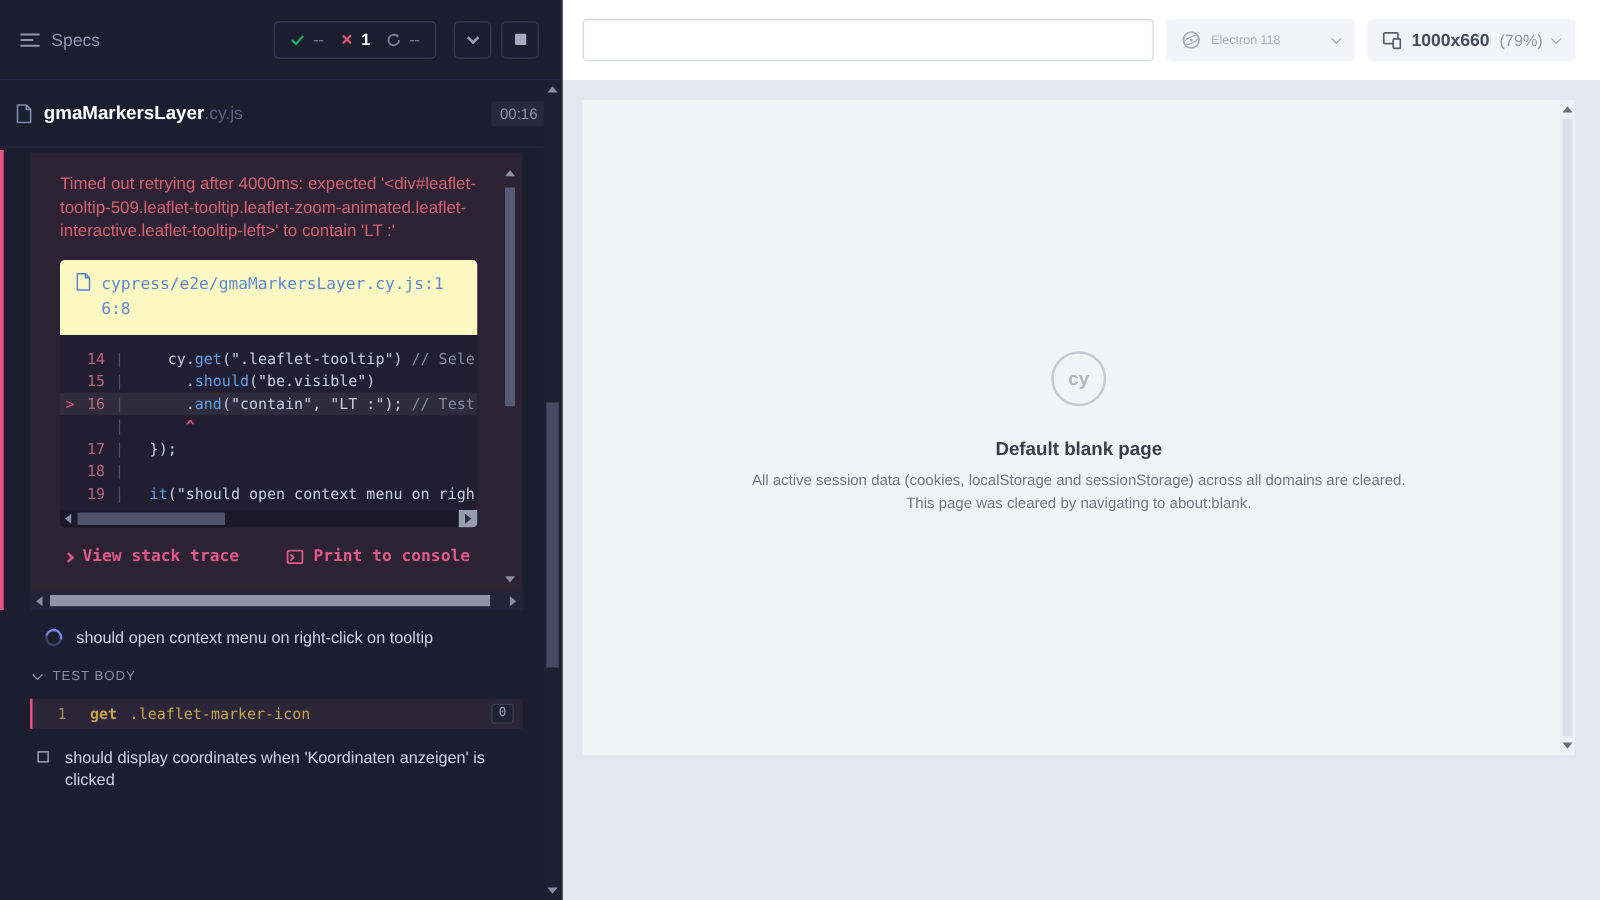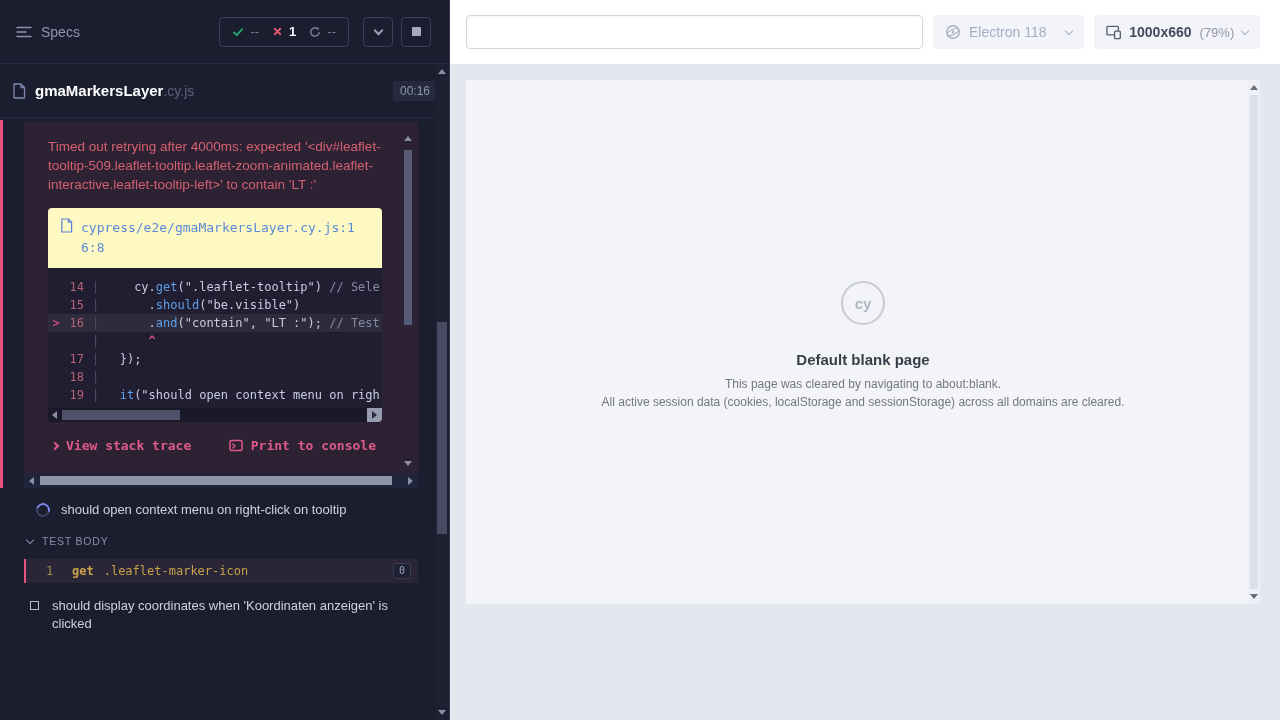--- a/index.html
+++ b/index.html
@@ -92,21 +92,21 @@
   .rep-scrollbar { position:absolute; top:64px; right:0; bottom:0; width:14px; background:#1d2030; }
   .rep-scrollbar .tri-up { position:absolute; top:5px; left:3px; }
   .rep-scrollbar .tri-down { position:absolute; bottom:5px; left:3px; }
   .rep-scrollbar .thumb { position:absolute; top:258px; left:2px; width:10px; height:212px; background:#464b63; }
 
   
   .runner { flex:1; display:flex; flex-direction:column; background:#e4e7f0; min-width:0; }
   .runner-header { height:64px; background:#ffffff; display:flex; align-items:center; padding:0 20px 0 16px; gap:10px; }
   .url-input { flex:1; height:34px; border:1px solid #d2d5e2; border-radius:4px; background:#fff; padding:0 10px; font-size:14px; color:#43485a; outline:none; box-shadow:inset 0 1px 2px rgba(0,0,0,0.04); font-family:"Liberation Sans", sans-serif; }
   .hdr-btn { height:34px; background:#f3f4fa; border-radius:4px; display:flex; align-items:center; padding:0 12px; gap:8px; cursor:pointer; }
-  .browser-btn { width:151px; color:#a9adc2; font-size:14px; }
+  .browser-btn { width:151px; color:#a9adc2; font-size:10px; }
   .viewport-btn { width:166px; }
   .vp-size { color:#454a5c; font-size:14px; font-weight:600; }
   .vp-zoom { color:#9296a8; font-size:13px; }
   .chev-down-gray { width:6px; height:6px; border-right:1.5px solid #a9adc2; border-bottom:1.5px solid #a9adc2; transform:rotate(45deg); margin-top:-3px; margin-left:auto; }
 
   .runner-main { flex:1; padding:16px 20px 0 16px; }
   .aut { width:100%; height:524px; background:#f3f4f8; position:relative; }
   .blank-page { position:absolute; top:201px; left:0; right:0; text-align:center; }
   .cy-logo { width:44px; height:44px; border:2px solid #c7cad6; border-radius:50%; margin:0 auto; display:flex; align-items:center; justify-content:center; color:#b3b7c4; font-size:15px; font-weight:600; }
   .bp-title { margin-top:26px; font-size:15px; font-weight:600; color:#3a3e4a; }
@@ -288,22 +288,22 @@
       </div>
     </header>
 
     <div class="runner-main">
       <div class="aut">
         <div class="blank-page">
           <div class="cy-logo">
             <span>cy</span>
           </div>
           <div class="bp-title">Default blank page</div>
+          <div class="bp-line">All active session data (cookies, localStorage and sessionStorage) across all domains are cleared.</div>
           <div class="bp-line">This page was cleared by navigating to about:blank.</div>
-          <div class="bp-line">All active session data (cookies, localStorage and sessionStorage) across all domains are cleared.</div>
         </div>
         <div class="aut-scrollbar sb">
           <div class="tri tri-up"></div>
           <div class="thumb"></div>
           <div class="tri tri-down"></div>
         </div>
       </div>
     </div>
   </main>
 </div>

